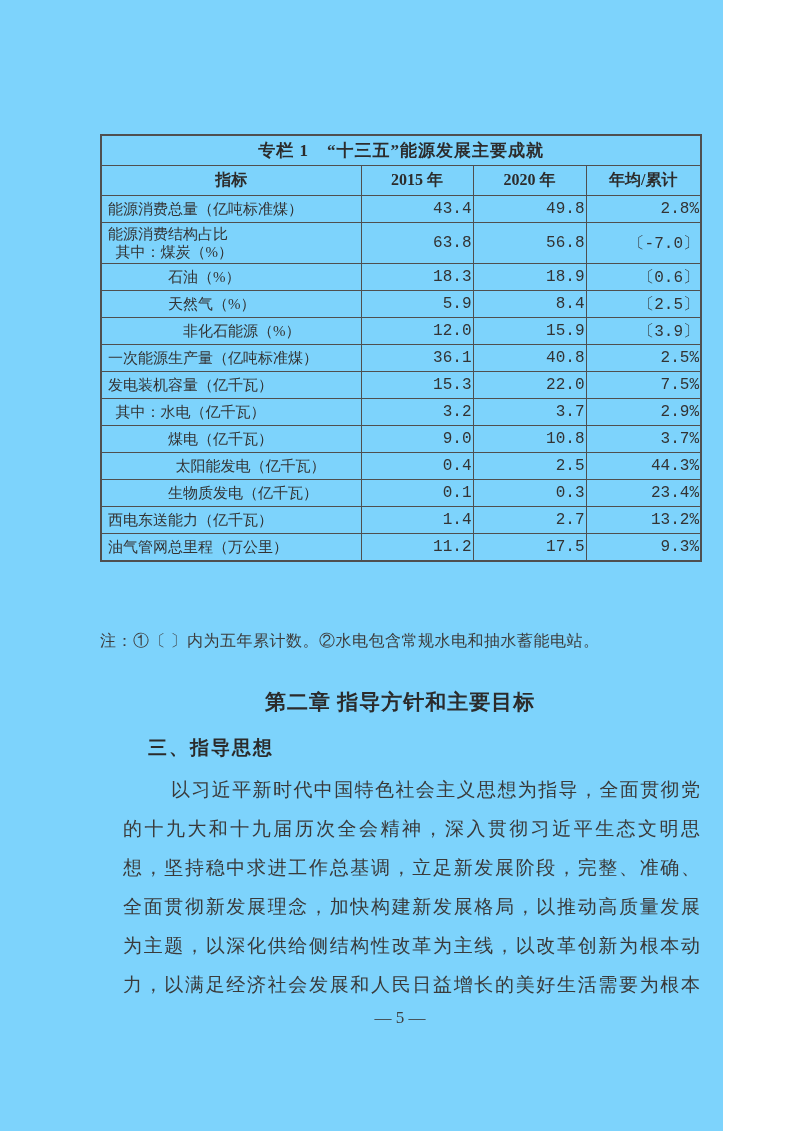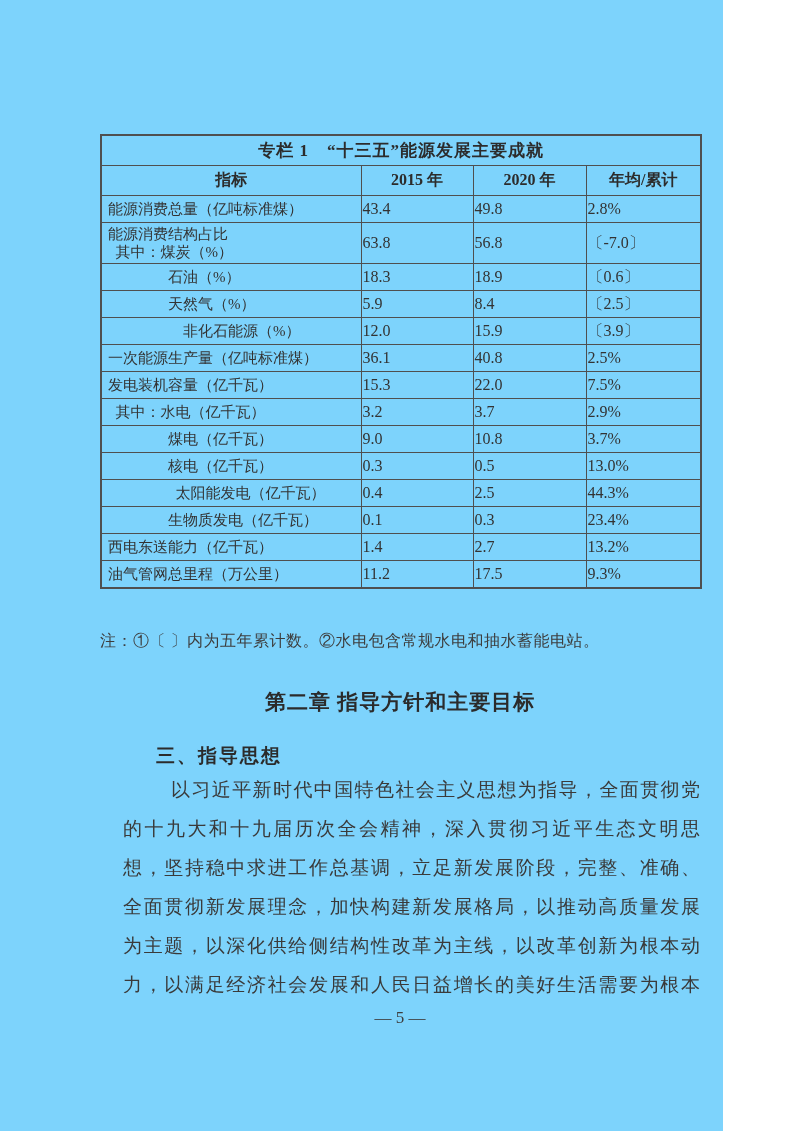--- a/index.html
+++ b/index.html
@@ -30,37 +30,37 @@
     height:27px;text-align:center;
     font-weight:bold;font-size:16px;color:#2c2c2c;
   }
   td.lbl{
     font-size:15px;line-height:18px;height:22px;
     padding:2px 4px 2px 6px;
     white-space:pre-line;
     text-align:left;color:#333;
   }
   td.val{
-    font-size:16px;text-align:left;color:#333;
+    font-size:16px;text-align:right;color:#333;font-family:Liberation Mono, monospace;
   }
   
   .note{
     position:absolute;left:100px;top:631px;width:600px;
     margin:0;font-size:16px;color:#3d3d3d;letter-spacing:.5px;
   }
   
   .chapter{
     position:absolute;left:100px;top:688px;width:600px;
     margin:0;text-align:center;
     font-size:21px;font-weight:bold;color:#2b2b2b;
     letter-spacing:1px;
   }
   .section{
     position:absolute;left:148px;top:735px;
-    margin:8px;font-size:19px;font-weight:bold;color:#2b2b2b;
+    margin:0;font-size:19px;font-weight:bold;color:#2b2b2b;
     font-family:"Liberation Sans","DejaVu Sans",sans-serif;
     letter-spacing:2px;
   }
   
   .para{
     position:absolute;left:100px;top:770px;width:600px;
     font-size:19px;line-height:39px;color:#3a3a3a;
   }
   .para-line{
     text-align:justify;
@@ -147,26 +147,20 @@
         <td class="val">3.7</td>
         <td class="val">2.9%</td>
       </tr>
         <tr>
         <td class="lbl">　　　　煤电（亿千瓦）</td>
         <td class="val">9.0</td>
         <td class="val">10.8</td>
         <td class="val">3.7%</td>
       </tr>
         <tr>
-        <td class="lbl">　　　　核电（亿千瓦）</td>
-        <td class="val">0.3</td>
-        <td class="val">0.5</td>
-        <td class="val">13.0%</td>
-      </tr>
-        <tr>
         <td class="lbl">　　　　 太阳能发电（亿千瓦）</td>
         <td class="val">0.4</td>
         <td class="val">2.5</td>
         <td class="val">44.3%</td>
       </tr>
         <tr>
         <td class="lbl">　　　　生物质发电（亿千瓦）</td>
         <td class="val">0.1</td>
         <td class="val">0.3</td>
         <td class="val">23.4%</td>

